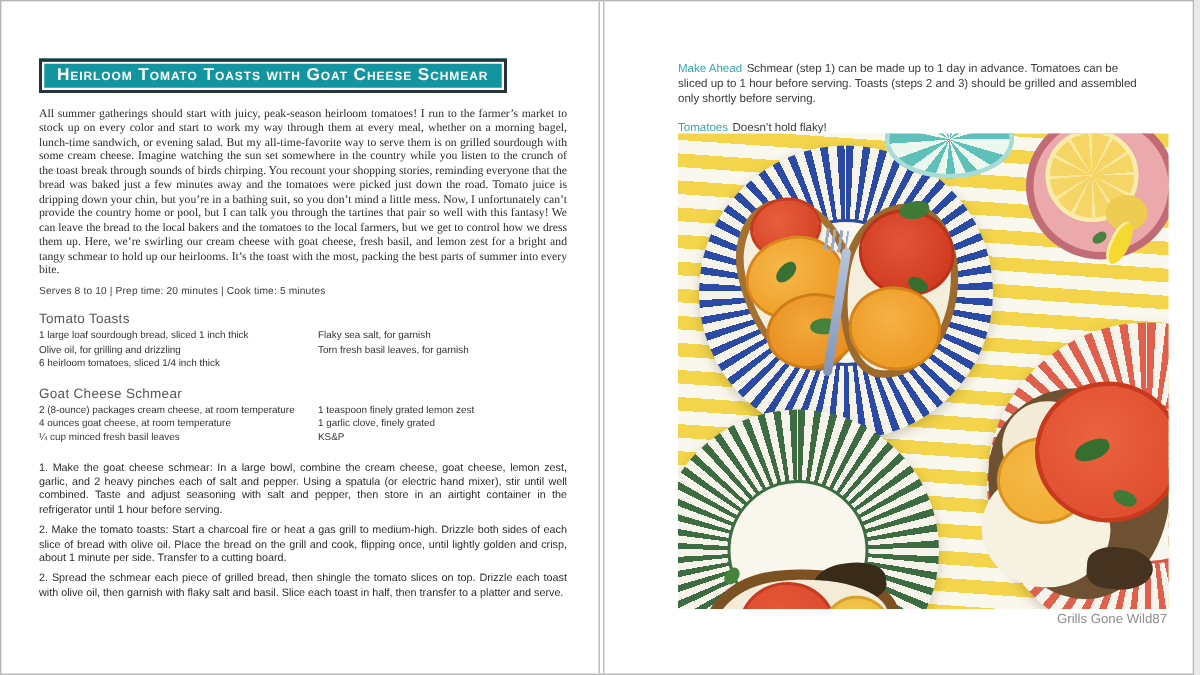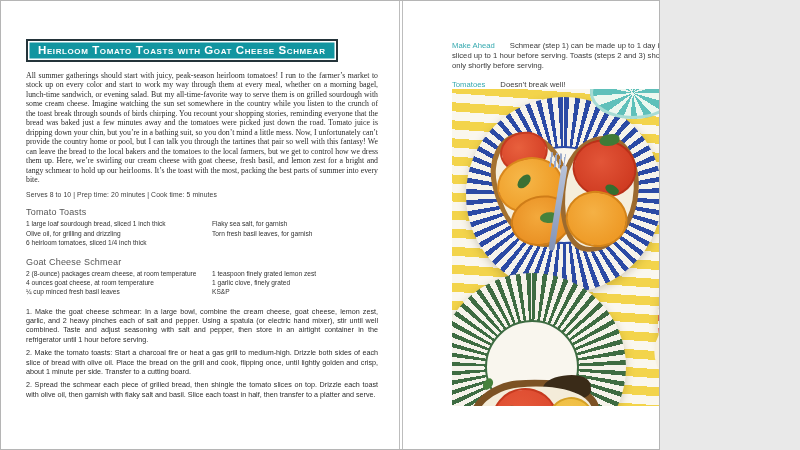--- a/index.html
+++ b/index.html
@@ -1,16 +1,16 @@
 <!DOCTYPE html>
 <html><head>
 <meta charset="utf-8">
 <style>
   html,body{margin:0;padding:0;background:#e9e9e9;}
-  .spread{position:relative;width:660px;height:450px;background:#fff;
+  .spread{position:relative;width:796px;height:450px;background:#fff;
     border:1px solid #b5b5b5;box-sizing:border-box;overflow:hidden;
     font-family:"Liberation Sans",sans-serif;}
   .page{position:absolute;top:0;bottom:0;background:#fff;box-sizing:border-box;}
   .page-left{left:0;width:399px;border-right:1px solid #bdbdbd;}
   .page-right{left:401px;width:398px;border-left:1px solid #bdbdbd;}
 
   
   .title-banner{display:inline-block;margin:38px 0 0 25px;padding:3px 10px 4px;
     background:#1295a0;border:2px solid #24343a;box-shadow:inset 0 0 0 1.5px #ffffff;
     color:#fff;font-size:11.5px;font-weight:bold;letter-spacing:.6px;
@@ -24,21 +24,21 @@
   .cols ul{margin:0;padding:0;list-style:none;font-size:6.6px;line-height:8.1px;color:#333;}
   .cols ul.c1{width:186px;}
   .cols ul.c2{width:164px;}
   .cols li{padding-left:6px;text-indent:-6px;margin-bottom:1px;}
   .steps{margin:10px 24px 0 25px;width:352px;}
   .steps p{margin:0 0 4.5px;font-size:7.2px;line-height:9.2px;color:#2c2c2c;text-align:justify;}
 
   
   .notes{padding:40px 0 0 49px;width:312px;}
   .note{margin:0 0 9px;font-size:7.7px;line-height:10px;color:#3a3a3a;}
-  .note-label{color:#35a9af;margin-right:15px;}
+  .note-label{color:#35a9af;margin-right:3px;}
   .footer{position:absolute;top:406px;right:22px;font-size:8.8px;color:#8c8c8c;}
   .footer .pagenum{margin-left:0;}
 
   
   .photo{position:absolute;left:49px;top:88px;width:327px;height:317px;overflow:hidden;
     background:repeating-linear-gradient(184deg,#f3d44b 0 9px,#faf7ee 9px 18px);}
   .abs{position:absolute;}
   .circ{border-radius:50%;}
   .plate{position:absolute;border-radius:50%;box-shadow:0 3px 8px rgba(90,70,20,.25);}
   .plate-inner{position:absolute;border-radius:50%;background:#f9f6ee;}
@@ -98,21 +98,21 @@
     </div>
   </div>
 
   <div class="page page-right">
 
     <div class="notes">
       <p class="note">
         <span class="note-label">Make Ahead</span><span>Schmear (step 1) can be made up to 1 day in advance. Tomatoes can be sliced up to 1 hour before serving. Toasts (steps 2 and 3) should be grilled and assembled only shortly before serving.</span>
       </p>
       <p class="note">
-        <span class="note-label">Tomatoes</span><span>Doesn’t break well!</span>
+        <span class="note-label">Tomatoes</span><span>Doesn’t hold flaky!</span>
       </p>
     </div>
 
     <div class="photo">
 
       <div class="plate" style="left:14px;top:8px;width:196px;height:196px;background:repeating-conic-gradient(#2b4aa5 0 3deg,#f6f3eb 3deg 6.6deg);">
         <div class="plate-inner" style="inset:25%;border:2px solid #2b4aa5;"></div>
       </div>
 
       <div class="toast" style="left:42px;top:42px;width:76px;height:118px;transform:rotate(-12deg);">

